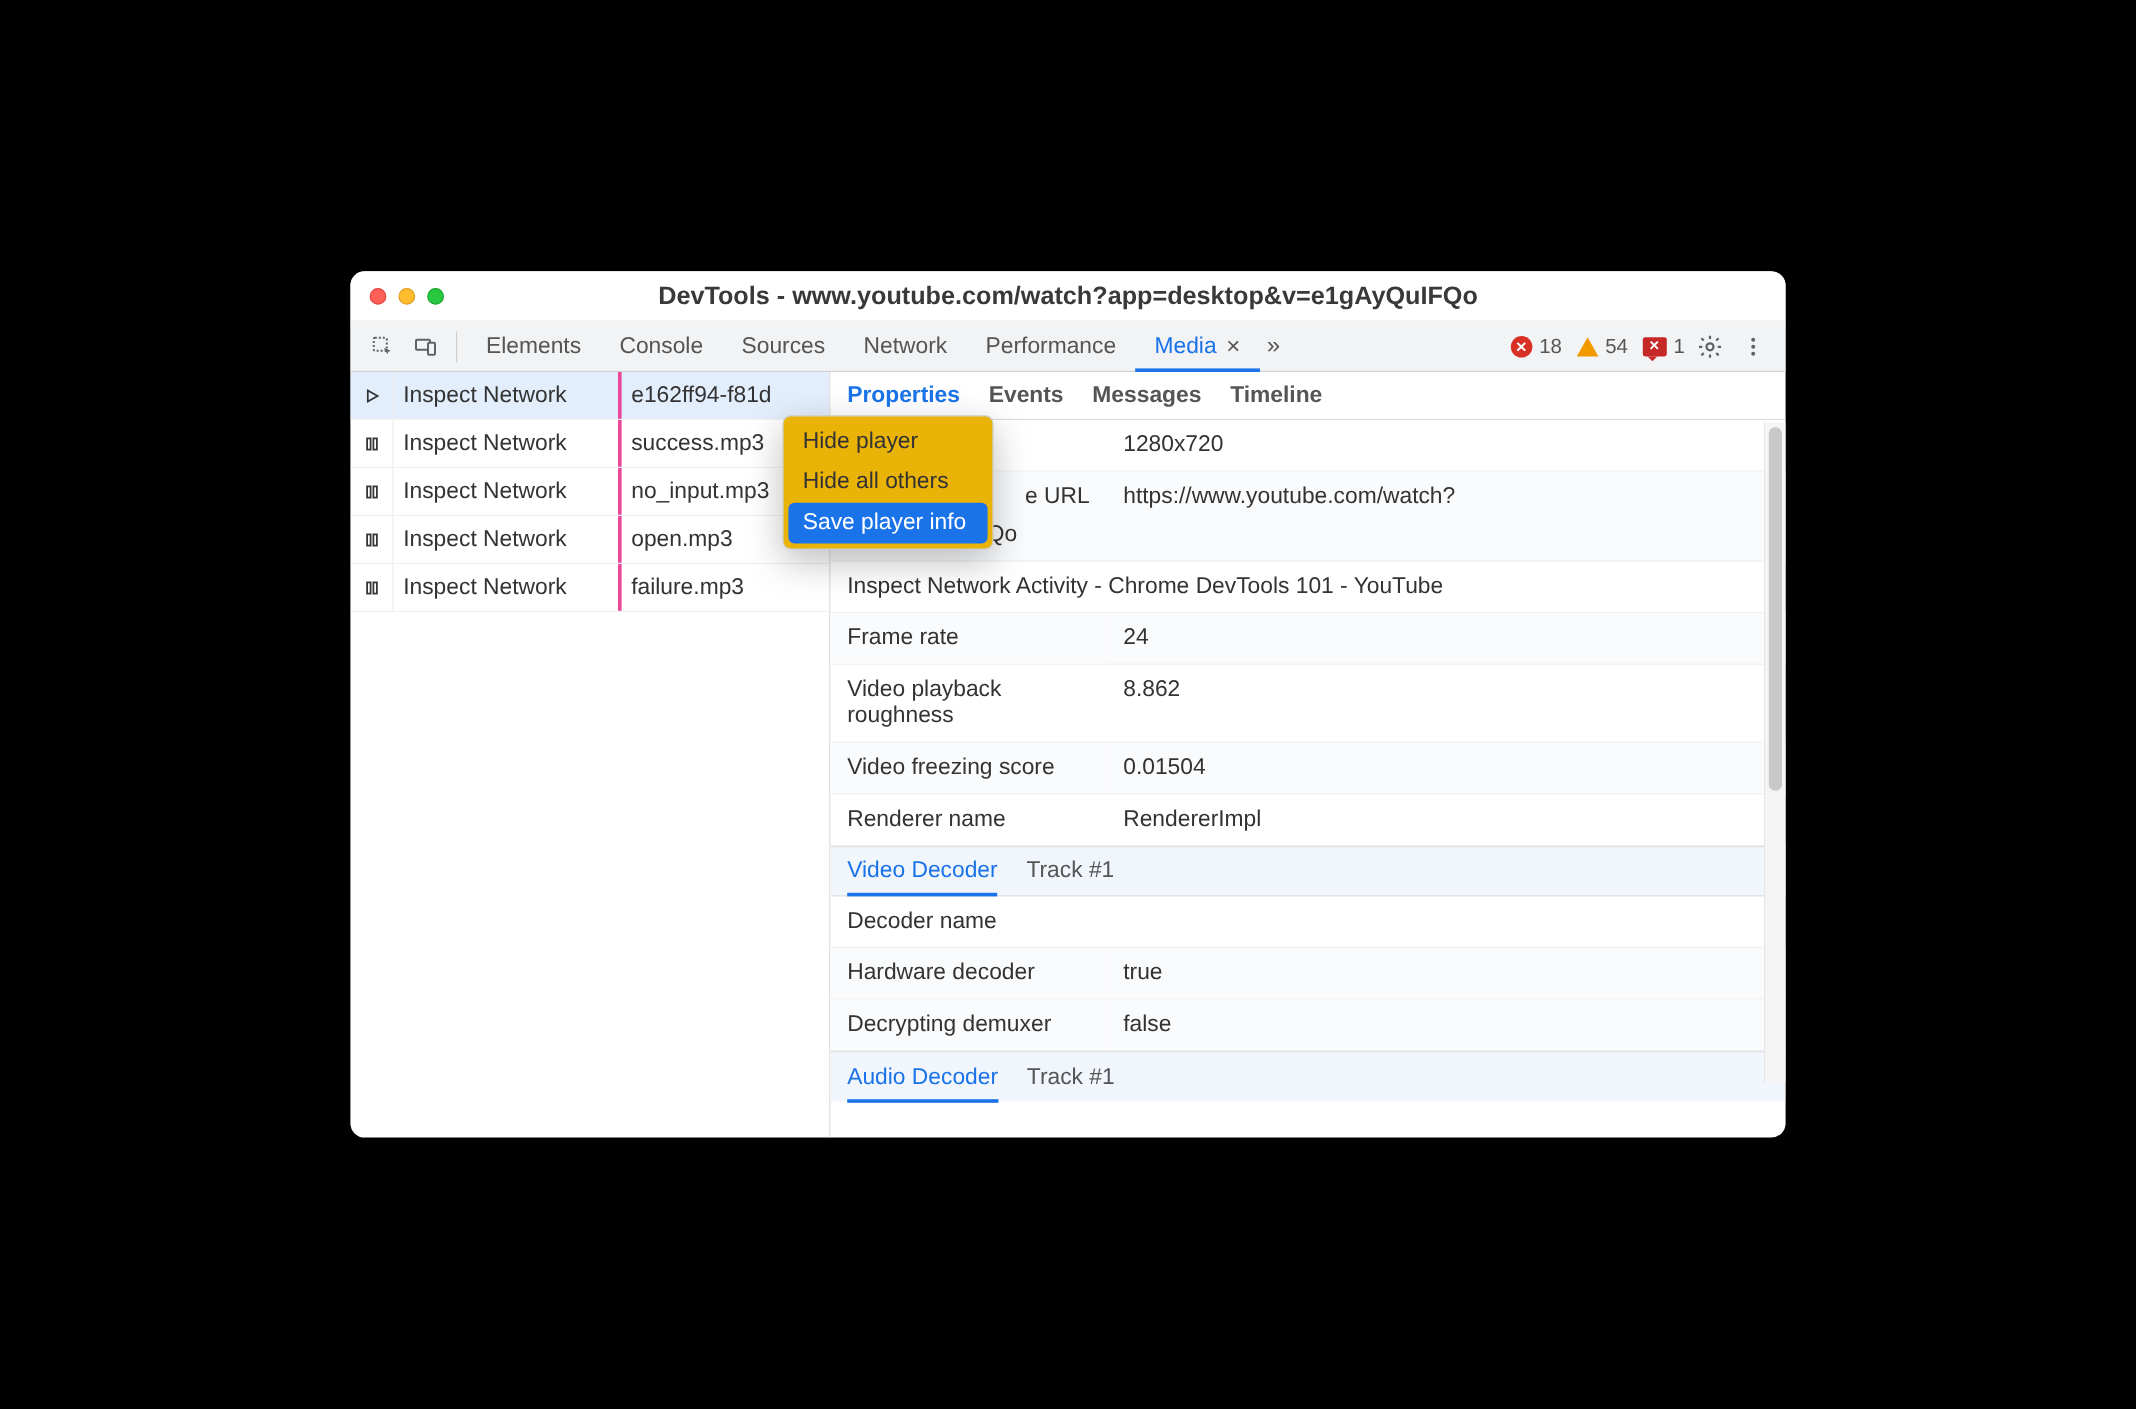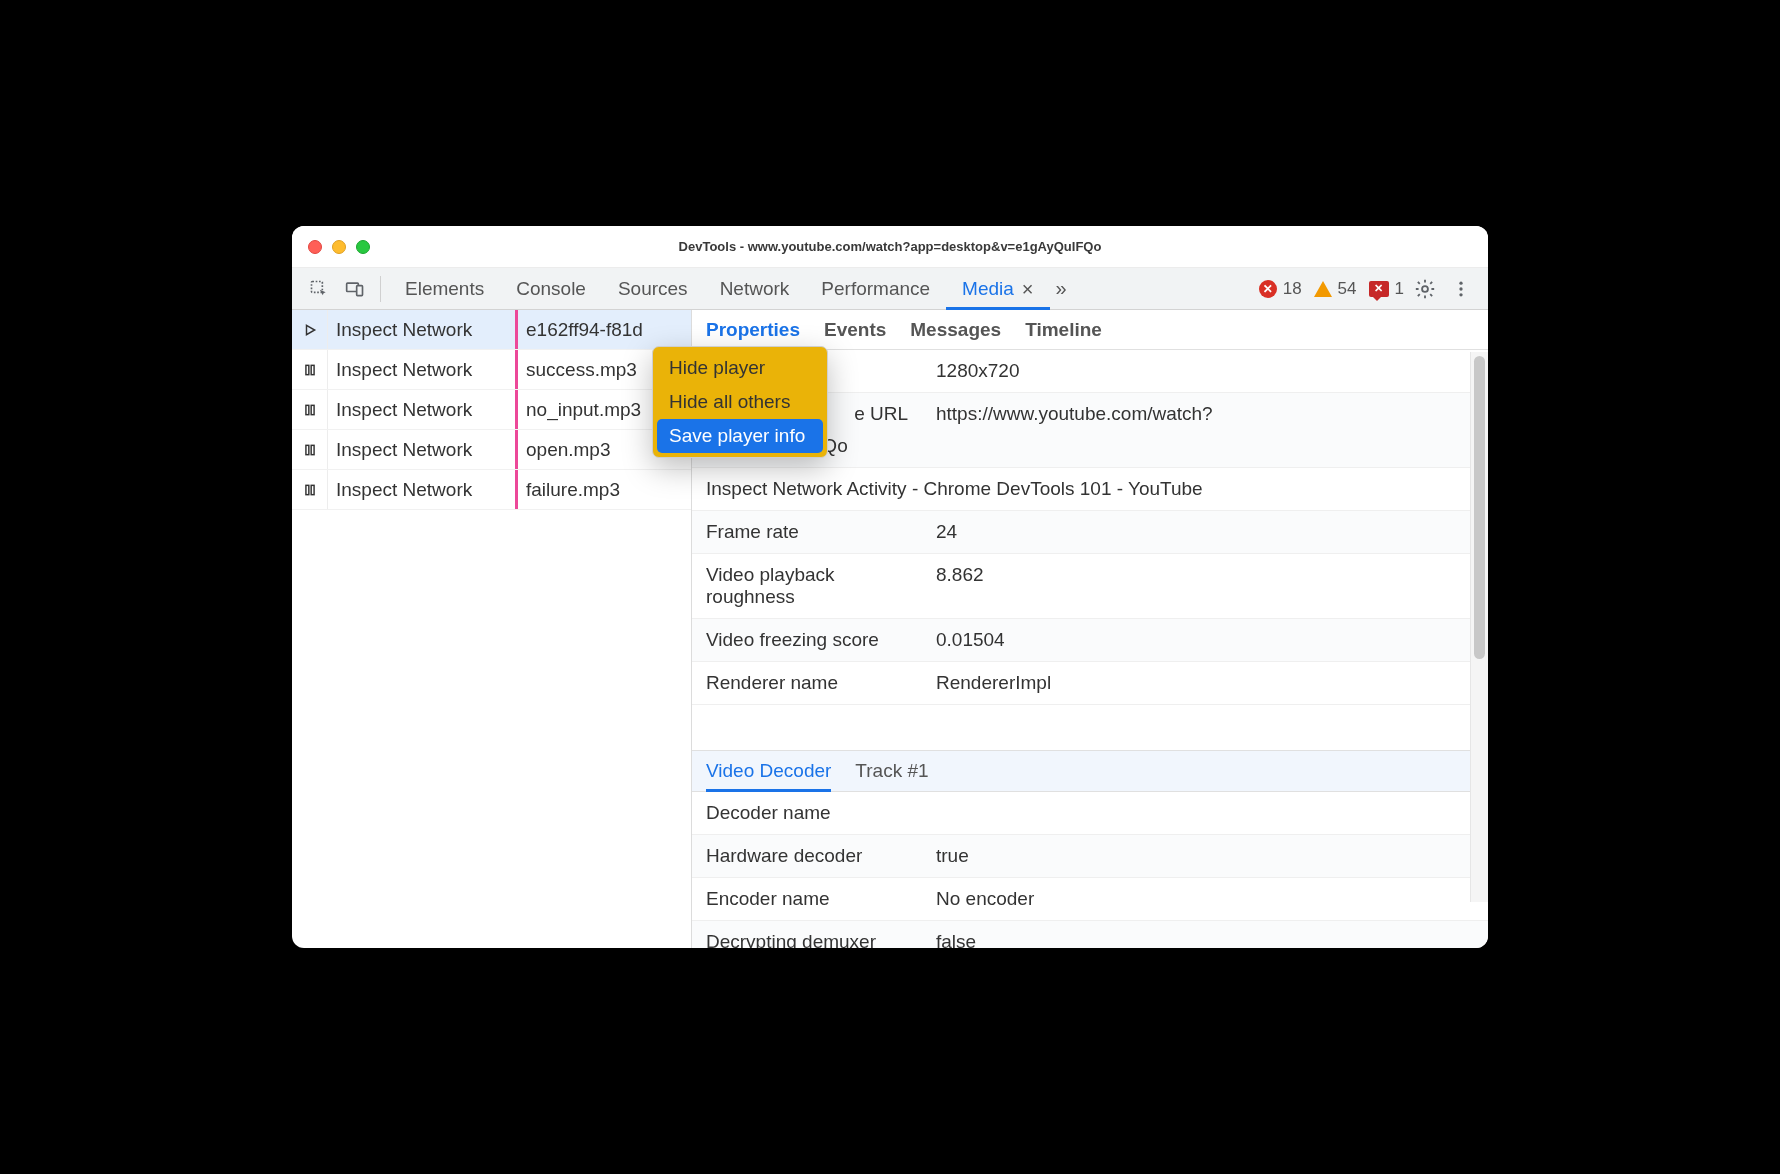--- a/index.html
+++ b/index.html
@@ -32,21 +32,21 @@
     position: relative;
     border-bottom: 1px solid #ececec;
   }
   .traffic { display: flex; gap: 10px; padding-left: 16px; }
   .tl { width: 14px; height: 14px; border-radius: 50%; }
   .tl.red { background: #ff5f57; border: 1px solid #e24640; }
   .tl.yellow { background: #febc2e; border: 1px solid #dfa023; }
   .tl.green { background: #28c840; border: 1px solid #1ba62f; }
   .title-text {
     position: absolute; left: 0; right: 0;
-    text-align: center; font-weight: 700; color: #393939; font-size: 13px;
+    text-align: center; font-weight: 700; color: #393939; font-size: 21px;
     pointer-events: none;
   }
   
   .toolbar {
     height: 42px;
     background: #f1f3f4;
     border-bottom: 1px solid #d3d3d3;
     display: flex; align-items: center;
     padding: 0 6px;
   }
@@ -111,21 +111,21 @@
   .subtab { color:#555; height:40px; display:flex; align-items:center; }
   .subtab.active { color:#1a73e8; border-bottom: 3px solid #1a73e8; padding-top:3px; }
   .prop-panel { flex:1; overflow: hidden; position: relative; }
   .prop-rows { position:absolute; inset:0; overflow:auto; }
   .prop-row { display:flex; border-bottom: 1px solid #efefef; }
   .prop-row.alt { background:#fafbfc; }
   .prop-key { width: 230px; padding: 10px 14px; color:#333; background: inherit; }
   .prop-val { flex:1; padding: 10px 14px; color:#333; }
   .section-tabs {
     display:flex; align-items:center; gap:24px; height:42px; padding:0 14px;
-    background:#f1f6fd; border-bottom:1px solid #e0e0e0; border-top:1px solid #e0e0e0;margin-top:45px;
+    background:#f1f6fd; border-bottom:1px solid #e0e0e0; border-top:1px solid #e0e0e0;
   }
   .section-tab { color:#555; height:42px; display:flex; align-items:center; }
   .section-tab.active { color:#1a73e8; border-bottom: 3px solid #1a73e8; padding-top:3px; }
   
   .vscrollbar {
     position: absolute; right: 0; top: 42px; bottom: 46px; width: 18px;
     background: #f5f5f5; border-left: 1px solid #e6e6e6;
   }
   .vscrollbar .thumb {
     position:absolute; left:3px; right:3px; top:4px; height: 55%;
@@ -363,24 +363,20 @@
 
           <div class="prop-row">
             <div class="prop-key">Decoder name</div>
           </div>
 
           <div class="prop-row alt">
             <div class="prop-key">Hardware decoder</div>
             <div class="prop-val">true</div>
           </div>
 
-          <div class="prop-row">
-            <div class="prop-key">Encoder name</div>
-            <div class="prop-val">No encoder</div>
-          </div>
 
           <div class="prop-row alt">
             <div class="prop-key">Decrypting demuxer</div>
             <div class="prop-val">false</div>
           </div>
 
           <div class="section-tabs" style="border-bottom:none;">
             <div class="section-tab active">
                 <span>Audio Decoder</span>
               </div>

